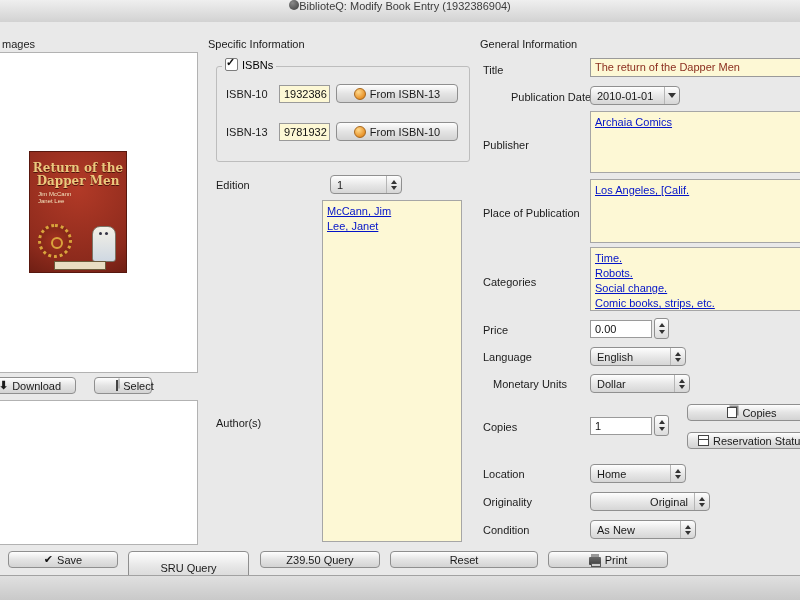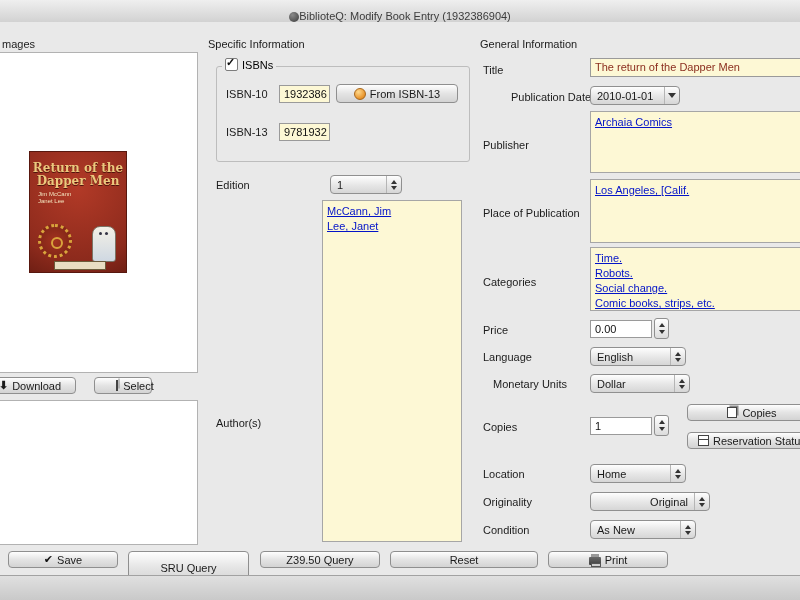--- a/index.html
+++ b/index.html
@@ -1,18 +1,18 @@
 <!DOCTYPE html>
 <html><head>
 <meta charset="utf-8">
 <style>
   html,body{margin:0;padding:0;}
   body{width:800px;height:600px;overflow:hidden;font-family:"Liberation Sans",sans-serif;background:#e9e9e9;position:relative;}
   .window{position:absolute;inset:0;}
-  .titlebar{position:absolute;top:0;left:0;right:0;height:22px;background:linear-gradient(#efefef,#d2d2d2);border-bottom:1px solid #9e9e9e;display:flex;align-items:flex-end;justify-content:center;font-size:11px;color:#3c3c3c;}
+  .titlebar{position:absolute;top:0;left:0;right:0;height:22px;background:linear-gradient(#efefef,#d2d2d2);border-bottom:1px solid #9e9e9e;display:flex;align-items:flex-start;justify-content:center;font-size:11px;color:#3c3c3c;}
   .app-icon{width:10px;height:10px;border-radius:50%;background:radial-gradient(circle at 35% 30%,#8a8a8a,#3a3a3a);display:inline-block;}
   .content{position:absolute;top:22px;left:0;right:0;bottom:0;background:#e9e9e9;}
   .sec-label{position:absolute;font-size:11px;color:#1c1c1c;}
   .whitebox{position:absolute;background:#ffffff;border:1px solid #b2b2b2;}
   .field{position:absolute;background:#fdf8d5;border:1px solid #9a9a9a;font-size:11px;color:#111;padding:2px 4px;overflow:hidden;white-space:nowrap;box-sizing:border-box;}
   .field.white{background:#ffffff;}
   .multibox{position:absolute;background:#fdf8d5;border:1px solid #a6a6a6;font-size:11px;padding:3px 4px;overflow:hidden;box-sizing:border-box;}
   .lbl{position:absolute;font-size:11px;color:#1c1c1c;white-space:nowrap;}
   a.lk{color:#0414c8;text-decoration:underline;display:block;line-height:15px;font-size:11px;white-space:nowrap;cursor:pointer;}
   .btn{position:absolute;display:flex;align-items:center;justify-content:center;gap:4px;font-size:11px;color:#1a1a1a;background:linear-gradient(#fefefe,#e4e4e4 50%,#d3d3d3);border:1px solid #8f8f8f;border-radius:4px;box-sizing:border-box;cursor:pointer;}
@@ -100,20 +100,24 @@
 
     <div class="lbl" style="left:226px;top:66px;">ISBN-10</div>
     <div class="field" style="left:279px;top:63px;width:51px;height:18px;">1932386</div>
     <div class="btn" style="left:336px;top:62px;width:122px;height:19px;">
       <span class="orange-dot"></span>
       <span>From ISBN-13</span>
     </div>
 
     <div class="lbl" style="left:226px;top:104px;">ISBN-13</div>
     <div class="field" style="left:279px;top:101px;width:51px;height:18px;">9781932</div>
+    <div class="btn" style="left:336px;top:100px;width:122px;height:19px;">
+      <span class="orange-dot"></span>
+      <span>From ISBN-10</span>
+    </div>
 
     <div class="lbl" style="left:216px;top:157px;">Edition</div>
     <div class="popup" style="left:330px;top:153px;width:72px;height:19px;">
       <span class="val">1</span>
       <span class="pop-arrows">
           <i class="tri-up"></i>
           <i class="tri-dn"></i>
         </span>
     </div>
 

